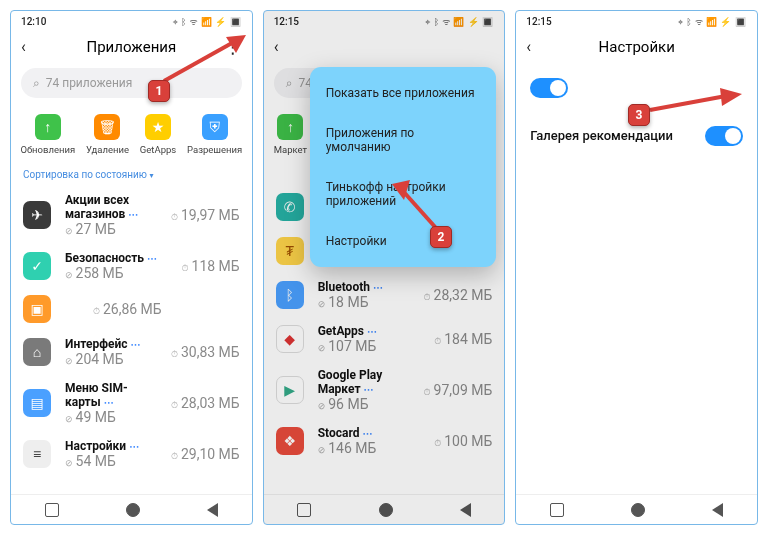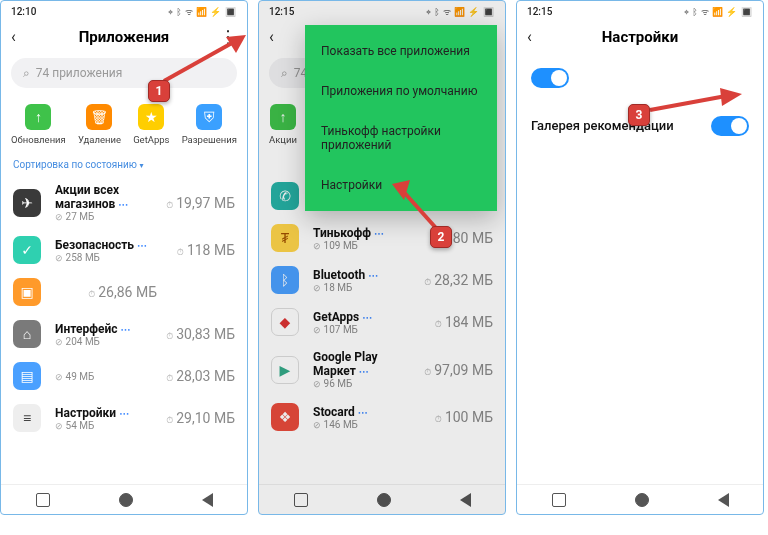--- a/index.html
+++ b/index.html
@@ -1,36 +1,36 @@
 <!DOCTYPE html>
 <html><head>
 <meta charset="utf-8">
 <style>
   * { box-sizing: border-box; margin: 0; padding: 0; }
   body { background: #fff; font-family: -apple-system, Roboto, Arial, sans-serif; }
-  .stage { display: flex; gap: 10px; position: relative; }
+  .stage { display: flex; gap: 10px; padding: 10px; position: relative; }
   .phone {
     width: 248px; height: 515px;
     border: 1px solid #78b8e8; border-radius: 4px;
     background: #fff; position: relative; overflow: hidden;
     display: flex; flex-direction: column;
   }
   .phone.dim::before {
     content: ""; position: absolute; inset: 0; background: rgba(0,0,0,0.08); pointer-events: none; z-index: 1;
   }
   .statusbar {
     height: 20px; display: flex; align-items: center; justify-content: space-between;
     padding: 0 10px; font-size: 10px; color: #222; font-weight: 500;
   }
   .status-icons { font-size: 9px; letter-spacing: 0.5px; color:#555; }
   .titlebar {
     display: flex; align-items: center; padding: 6px 10px 8px 10px;
   }
   .back { width: 22px; font-size: 16px; color: #222; }
-  .title { flex: 1; text-align: center; font-size: 15px; font-weight: 700; }
+  .title { flex: 1; text-align: center; font-size: 15px; font-weight: 400; }
   .kebab { width: 22px; text-align: right; font-size: 18px; line-height: 10px; color:#222; }
   .search {
     margin: 4px 10px 10px 10px; height: 30px; border-radius: 15px;
     background: #f1f1f3; display: flex; align-items: center; padding: 0 12px;
     color: #9a9a9a; font-size: 12px; gap: 6px;
   }
   .quick-row {
     display: flex; justify-content: space-around; padding: 6px 4px 14px 4px;
   }
   .quick { display: flex; flex-direction: column; align-items: center; gap: 4px; font-size: 9.5px; color: #444; }
@@ -45,33 +45,33 @@
     align-items: center; padding: 7px 12px; gap: 8px;
   }
   .appicon { width:28px; height:28px; border-radius:7px; display:flex; align-items:center; justify-content:center; font-size:14px; color:#fff; }
   .ai-dk{background:#3a3a3a;} .ai-gn{background:#2fd0b0;} .ai-or{background:#ff9a2a;}
   .ai-gy{background:#7a7a7a;} .ai-bl{background:#4aa0ff;} .ai-st{background:#eee;color:#444;}
   .ai-tl{background:#27b2a6;} .ai-yl{background:#ffd54a;color:#a05000;}
   .ai-ga{background:#fff;border:1px solid #ddd;color:#d33;}
   .ai-pl{background:#fff;border:1px solid #ddd;color:#3a8;}
   .ai-rd{background:#e94b3c;}
   .appname { font-size: 12px; font-weight: 700; color:#111; }
-  .appsub { font-size: 10px; color:#8a8a8a; display:flex; align-items:flex-end; gap:3px; }
+  .appsub { font-size: 14px; color:#8a8a8a; display:flex; align-items:flex-end; gap:3px; }
   .appright { font-size: 14px; color:#8a8a8a; text-align:right; display:flex; align-items:center; justify-content:flex-end; gap:3px; }
   .disk::before { content:"⊘"; font-size:9px; color:#aaa; }
   .clk::before { content:"⏱"; font-size:9px; color:#aaa; }
   .dots { color:#4a90ff; font-size:10px; letter-spacing:-1px; }
   .navbar { height: 30px; display:flex; align-items:center; justify-content:space-around; border-top:1px solid #eee; }
   .navbtn { width:14px; height:14px; }
   .nav-sq { border:1.6px solid #555; border-radius:2px; }
   .nav-ci { border:1.6px solid #555; border-radius:50%; background:#555; }
   .nav-tr { width:0;height:0;border-top:7px solid transparent;border-bottom:7px solid transparent;border-right:11px solid #555; }
   .popup {
-    position:absolute; top:24px; left:46px; right:8px; z-index:5;
-    background:#22c55e; border-radius:0; box-shadow:0 8px 24px rgba(0,0,0,0.25);
+    position:absolute; top:56px; left:46px; right:8px; z-index:5;
+    background:#7dd3fc; border-radius:11px; box-shadow:0 8px 24px rgba(0,0,0,0.25);
     padding: 6px 0;
   }
   .popup-item { padding: 13px 16px; font-size: 12px; color:#222; }
   .setting-row {
     display:flex; align-items:center; justify-content:space-between;
     padding: 14px 14px; font-size: 13px; color:#111; font-weight:500;
   }
   .setting-row .lbl { max-width: 160px; line-height:1.3; }
   .toggle {
     width:38px; height:20px; border-radius:10px; background:#1e90ff; position:relative;
@@ -156,20 +156,21 @@
         <div class="appicon ai-gy">⌂</div>
         <div>
           <div class="appname">Интерфейс <span class="dots">⋯</span></div>
           <div class="appsub"><span class="disk"></span>204 МБ</div>
         </div>
         <div class="appright"><span class="clk"></span>30,83 МБ</div>
       </div>
         <div class="app">
         <div class="appicon ai-bl">▤</div>
         <div>
+          <div class="appname">Меню SIM-карты <span class="dots">⋯</span></div>
           <div class="appsub"><span class="disk"></span>49 МБ</div>
         </div>
         <div class="appright"><span class="clk"></span>28,03 МБ</div>
       </div>
         <div class="app">
         <div class="appicon ai-st">≡</div>
         <div>
           <div class="appname">Настройки <span class="dots">⋯</span></div>
           <div class="appsub"><span class="disk"></span>54 МБ</div>
         </div>
@@ -193,21 +194,21 @@
       <div class="title"></div>
       <div class="kebab"></div>
     </div>
     <div class="search">
       <span>⌕</span>
       <span>74 приложения</span>
     </div>
     <div class="quick-row" style="justify-content:flex-start;padding-left:10px;">
       <div class="quick">
         <div class="qbox qb-green">↑</div>
-        <span>Акции</span>
+        <span>Маркет</span>
       </div>
     </div>
     <div style="height:10px;"></div>
     <div class="applist" id="al2" style="margin-top:6px;">
         <div class="app">
         <div class="appicon ai-tl">✆</div>
         <div>
           <div class="appname">Телефон <span class="dots">⋯</span></div>
           <div class="appsub"><span class="disk"></span>39 МБ</div>
         </div>

